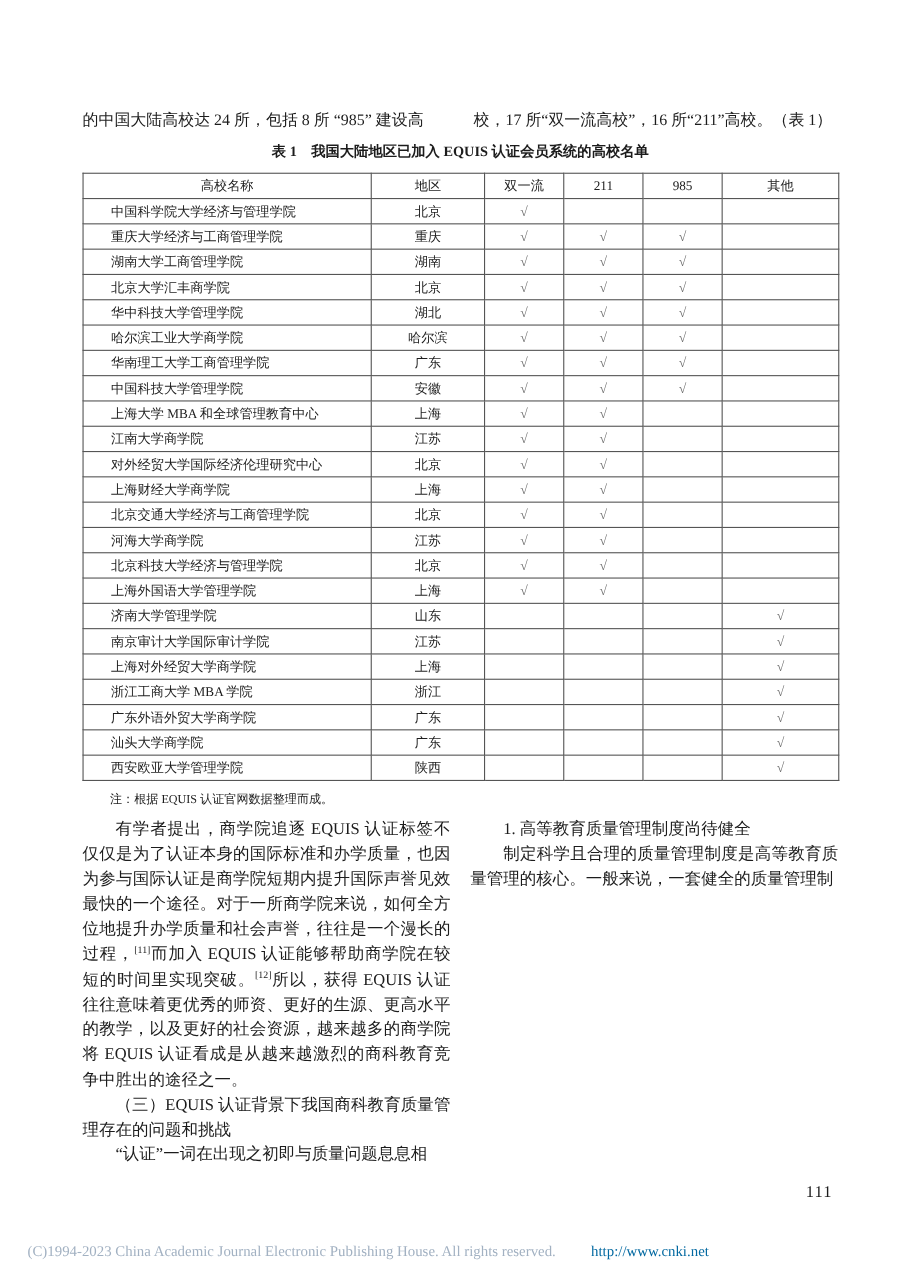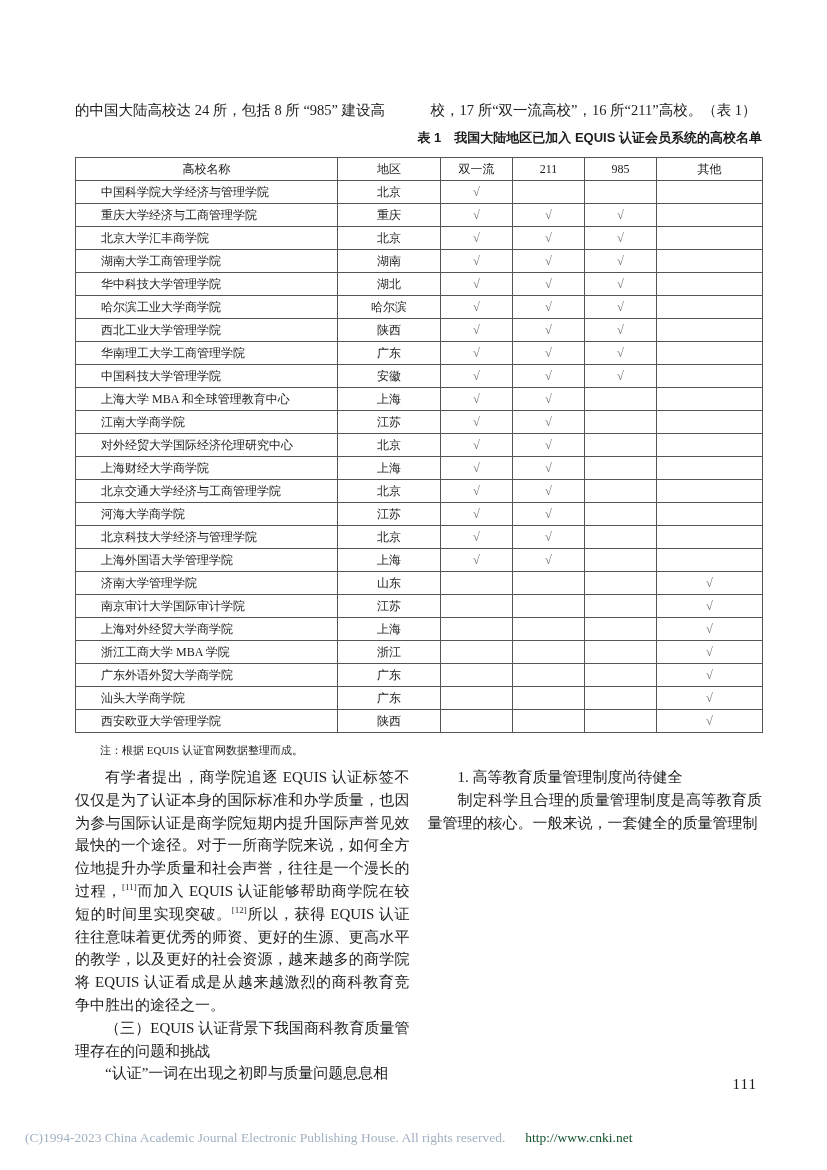--- a/index.html
+++ b/index.html
@@ -19,22 +19,22 @@
     width: 687px;
   }
   .topline {
     display: flex;
     gap: 24px;
     font-size: 14.5px;
     line-height: 20px;
   }
   .topline .seg { flex: 1; white-space: nowrap; overflow: visible; }
   .table-title {
-    text-align: right;
-    font-family: Liberation Sans, sans-serif;
+    text-align: center;
+    font-family: Liberation Serif, serif;
     font-weight: bold;
     font-size: 13px;
     margin-top: 9px;
     line-height: 18px;
   }
   table.uni {
     border-collapse: collapse;
     margin-top: 10px;
     width: 687px;
     table-layout: fixed;
@@ -78,21 +78,21 @@
     letter-spacing: 1px;
   }
   .footer {
     position: absolute;
     left: 25px;
     top: 1130px;
     font-size: 13.5px;
     color: #a2b1c2;
     white-space: nowrap;
   }
-  .footer .url { color: #14532d; margin-left: 20px; }
+  .footer .url { color: #0369a1; margin-left: 32px; }
 </style>
 </head>
 <body>
 
 <div class="page">
   <div class="content">
 
     <div class="topline">
       <div class="seg">的中国大陆高校达 24 所，包括 8 所 “985” 建设高</div>
       <div class="seg">校，17 所“双一流高校”，16 所“211”高校。（表 1）</div>
@@ -130,54 +130,46 @@
           </tr>
           <tr>
             <td class="name">重庆大学经济与工商管理学院</td>
             <td>重庆</td>
             <td class="check">√</td>
             <td class="check">√</td>
             <td class="check">√</td>
             <td class="check"></td>
           </tr>
           <tr>
-            <td class="name">北京大学汇丰商学院</td>
-            <td>北京</td>
-            <td class="check">√</td>
-            <td class="check">√</td>
-            <td class="check">√</td>
-            <td class="check"></td>
-          </tr>
-          <tr>
             <td class="name">湖南大学工商管理学院</td>
             <td>湖南</td>
             <td class="check">√</td>
             <td class="check">√</td>
             <td class="check">√</td>
             <td class="check"></td>
           </tr>
           <tr>
+            <td class="name">北京大学汇丰商学院</td>
+            <td>北京</td>
+            <td class="check">√</td>
+            <td class="check">√</td>
+            <td class="check">√</td>
+            <td class="check"></td>
+          </tr>
+          <tr>
             <td class="name">华中科技大学管理学院</td>
             <td>湖北</td>
             <td class="check">√</td>
             <td class="check">√</td>
             <td class="check">√</td>
             <td class="check"></td>
           </tr>
           <tr>
             <td class="name">哈尔滨工业大学商学院</td>
             <td>哈尔滨</td>
-            <td class="check">√</td>
-            <td class="check">√</td>
-            <td class="check">√</td>
-            <td class="check"></td>
-          </tr>
-          <tr>
-            <td class="name">西北工业大学管理学院</td>
-            <td>陕西</td>
             <td class="check">√</td>
             <td class="check">√</td>
             <td class="check">√</td>
             <td class="check"></td>
           </tr>
           <tr>
             <td class="name">华南理工大学工商管理学院</td>
             <td>广东</td>
             <td class="check">√</td>
             <td class="check">√</td>

